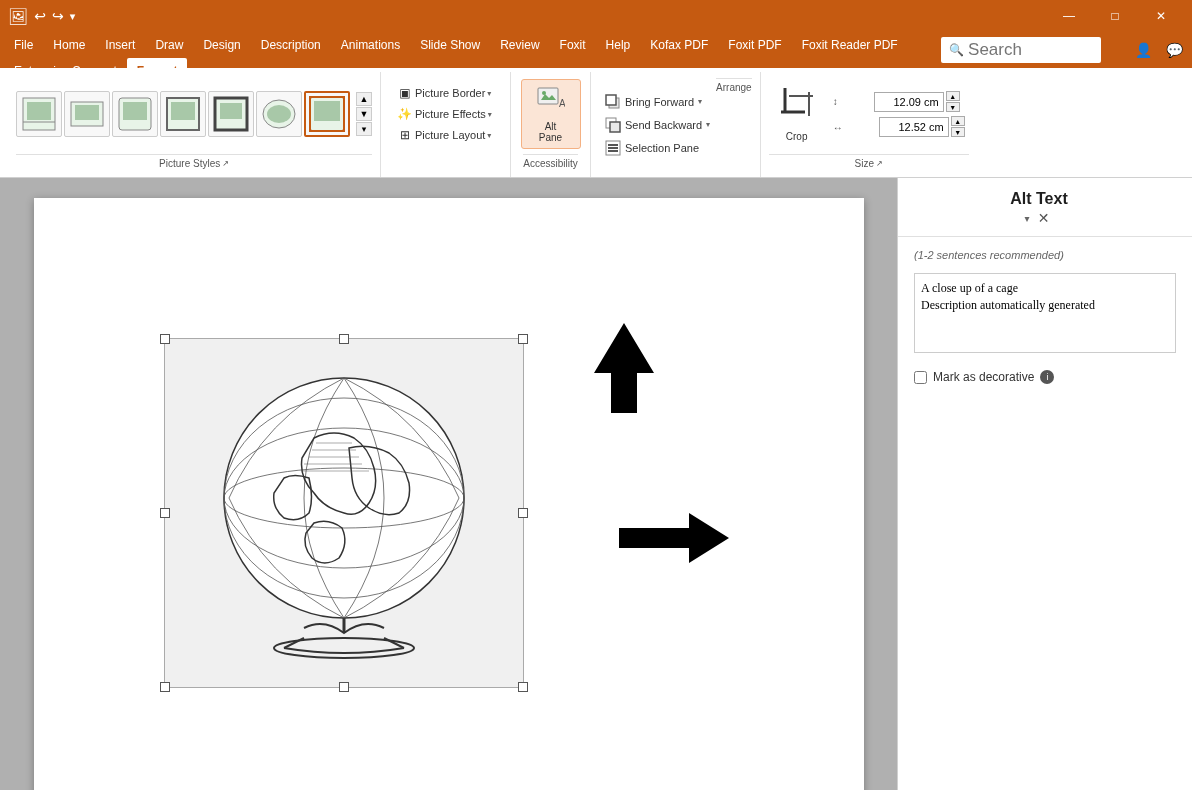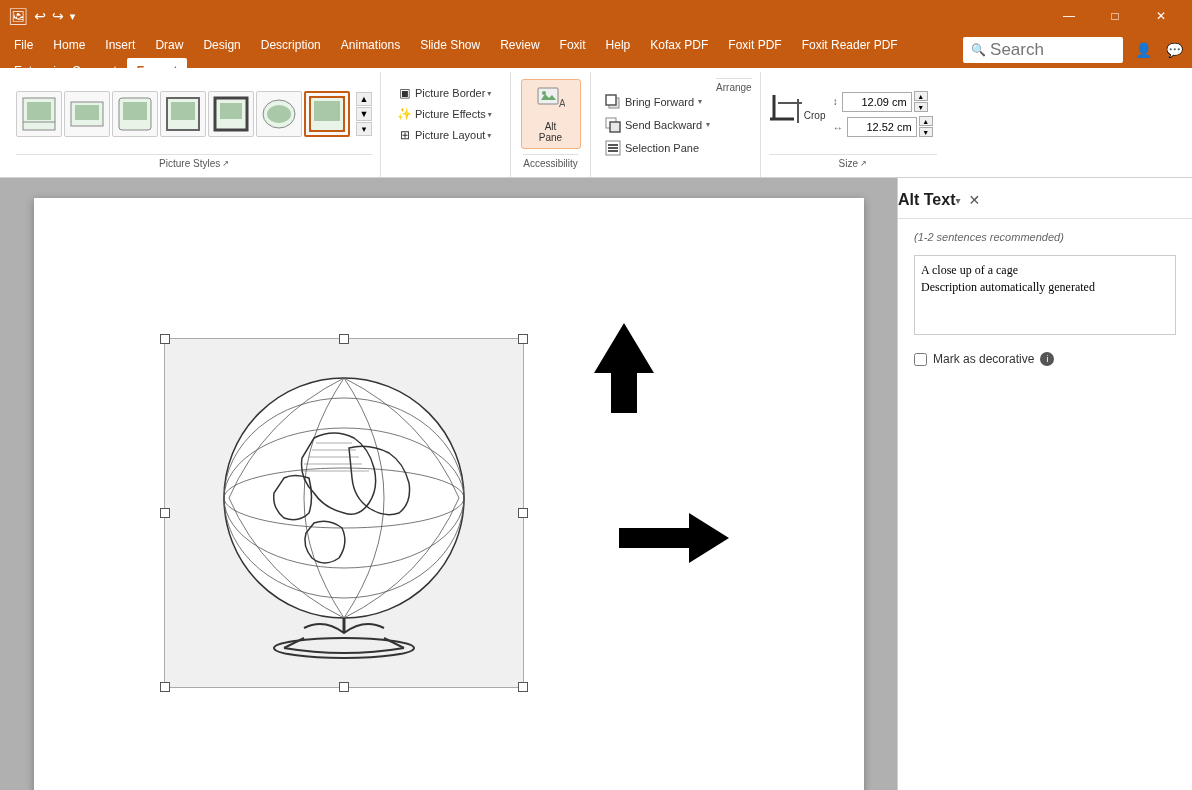--- a/index.html
+++ b/index.html
@@ -18,20 +18,21 @@
     .win-btn { width: 46px; height: 32px; border: none; background: transparent; color: white; cursor: pointer; font-size: 12px; display: flex; align-items: center; justify-content: center; }
 
     
     .menu-bar {
       height: 36px;
       background: #c55a11;
       display: flex;
       align-items: center;
       padding: 0 4px;
       color: white;
+      gap: 22px;
     }
     .menu-item {
       padding: 6px 10px;
       cursor: pointer;
       font-size: 12px;
       border-radius: 2px;
       color: white;
     }
     .menu-item.active { background: white; color: #c55a11; font-weight: 600; }
     .menu-search {
@@ -164,21 +165,21 @@
       cursor: pointer;
       font-size: 11px;
       border-radius: 2px;
       color: #333;
     }
     .arrange-icon { width: 16px; height: 16px; display: flex; align-items: center; justify-content: center; }
 
     
     .crop-btn {
       display: flex;
-      flex-direction: row;
+      flex-direction: column;
       align-items: center;
       justify-content: center;
       width: 56px;
       height: 70px;
       cursor: pointer;
       border-radius: 3px;
       padding: 4px;
     }
     .crop-btn .crop-icon { font-size: 28px; }
     .crop-btn .crop-label { font-size: 10px; color: #333; margin-top: 2px; }
@@ -195,20 +196,21 @@
       align-items: center;
       gap: 2px;
     }
     .size-input-row input {
       width: 70px;
       height: 20px;
       border: 1px solid #aaa;
       font-size: 11px;
       padding: 1px 4px;
       text-align: right;
+      margin-left: 32px;
     }
     .size-spinner {
       display: flex;
       flex-direction: column;
       gap: 1px;
     }
     .size-spin-btn {
       width: 14px;
       height: 10px;
       background: #f0f0f0;
@@ -311,20 +313,21 @@
       padding: 0;
       display: flex;
       flex-direction: column;
     }
     .panel-header {
       display: flex;
       align-items: center;
       justify-content: flex-start;
       padding: 12px 12px 8px 0;
       border-bottom: 1px solid #e0e0e0;
+      flex-direction: column;
     }
     .panel-title {
       font-size: 16px;
       font-weight: 600;
       color: #1e1e1e;
     }
     .panel-close-btn {
       background: none;
       border: none;
       cursor: pointer;

